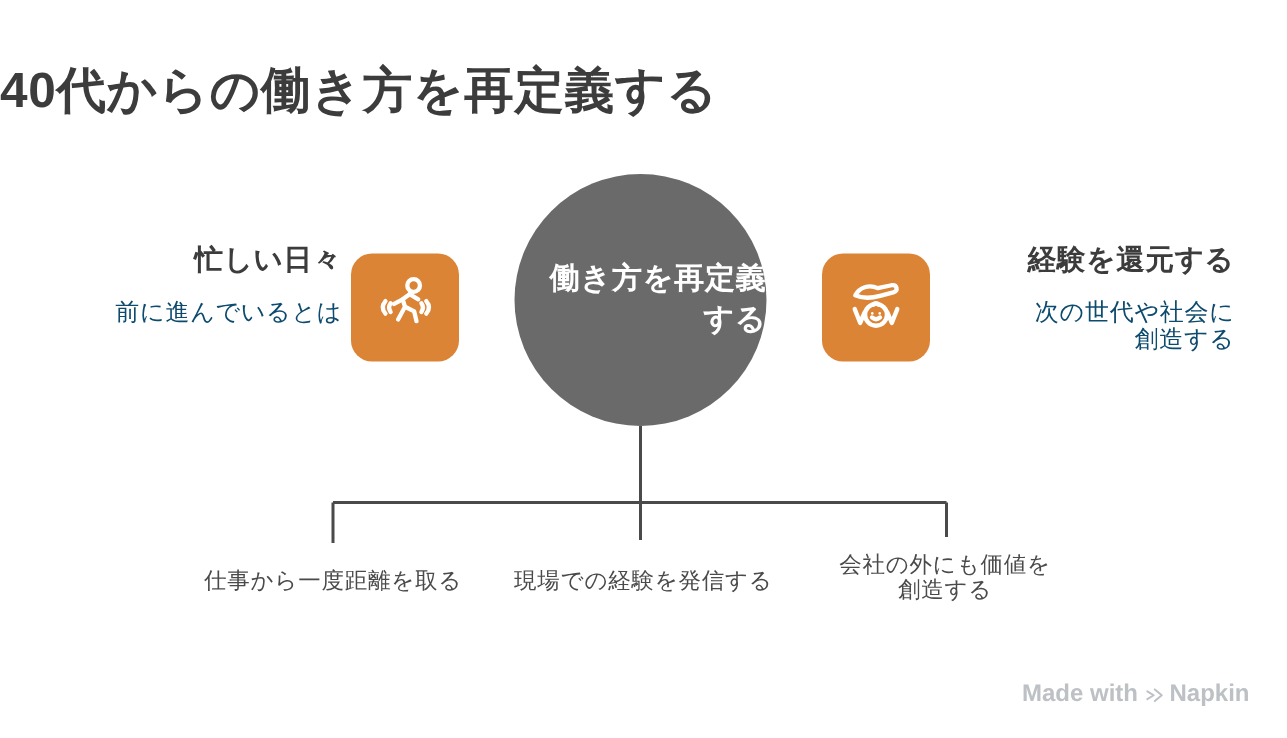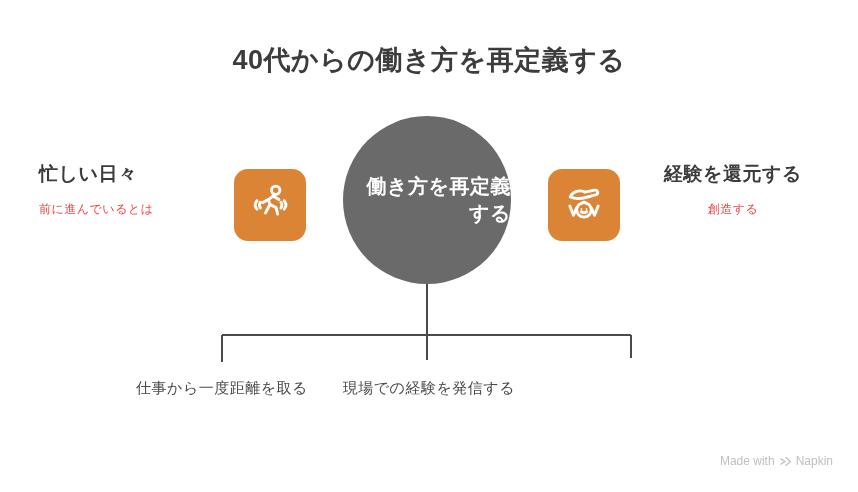--- a/index.html
+++ b/index.html
@@ -11,22 +11,21 @@
     height: 492px;
     background: #ffffff;
     overflow: hidden;
   }
 
   .page-title {
     position: absolute;
     top: 44px;
     left: 0;
     width: 100%;
-    text-align: center;
-    font-size: 27px;
+    font-size: 33px;
     line-height: 32px;
     font-weight: 700;
     letter-spacing: 0.5px;
     color: #3c3c3c;
   }
 
   .center-node {
     position: absolute;
     left: 343px;
     top: 116px;
@@ -59,34 +58,34 @@
     align-items: center;
     justify-content: center;
   }
   .icon-badge.left  { left: 234px; }
   .icon-badge.right { left: 548px; }
 
   .side-text {
     position: absolute;
     top: 162px;
   }
-  .side-text.left  { left: 39px;  width: 172px; text-align: left; }
-  .side-text.right { left: 643px; width: 180px; text-align: center; }
+  .side-text.left  { left: 56px;  width: 172px; text-align: right; }
+  .side-text.right { left: 643px; width: 180px; text-align: right; }
   .side-text .heading {
     font-size: 19px;
     font-weight: 700;
     line-height: 24px;
     color: #3c3c3c;
     letter-spacing: 0.5px;
   }
   .side-text .desc {
     margin-top: 14px;
-    font-size: 12px;
+    font-size: 16px;
     line-height: 18px;
-    color: #ef4444;
+    color: #0c4a6e;
     letter-spacing: 0.5px;
   }
   .side-text .desc span { display: block; }
 
   .connector-svg {
     position: absolute;
     left: 0; top: 0;
     width: 858px; height: 492px;
     pointer-events: none;
   }
@@ -104,22 +103,23 @@
   .branch-label.b3 { left: 540px; top: 368px; width: 180px; }
   .branch-label span { display: block; }
 
   .footer {
     position: absolute;
     top: 454px;
     right: 25px;
     display: flex;
     align-items: center;
     gap: 4px;
-    font-size: 12px;
+    font-size: 16px;
     color: #BDC0C4;
+    font-weight: bold;
   }
   .footer svg { display: block; }
 </style>
 </head>
 <body>
 
 <div class="canvas">
 
   <div class="page-title">40代からの働き方を再定義する</div>
 
@@ -166,29 +166,34 @@
         <path d="M10.6 16.5 Q12 17.7 13.4 16.5"></path>
         <path d="M4.6 13.6 L6.5 18.4 L8 14.8"></path>
         <path d="M19.4 13.6 L17.5 18.4 L16 14.8"></path>
       </svg>
     </span>
   </div>
 
   <div class="side-text right">
     <div class="heading">経験を還元する</div>
     <div class="desc">
+      <span>次の世代や社会に</span>
       <span>創造する</span>
     </div>
   </div>
 
   <div class="branch-label b1">
     <span>仕事から一度距離を取る</span>
   </div>
   <div class="branch-label b2">
     <span>現場での経験を発信する</span>
+  </div>
+  <div class="branch-label b3">
+    <span>会社の外にも価値を</span>
+    <span>創造する</span>
   </div>
 
   <div class="footer">
     <span>Made with</span>
     <span>
       <svg width="13" height="13" viewBox="0 0 14 14" fill="none" stroke="#BDC0C4" stroke-width="1.4" stroke-linecap="round" stroke-linejoin="round">
         <path d="M2 4.2 L6.6 7 L2 9.8"></path>
         <path d="M7.4 2.8 L12.4 7 L7.4 11.2"></path>
       </svg>
     </span>

